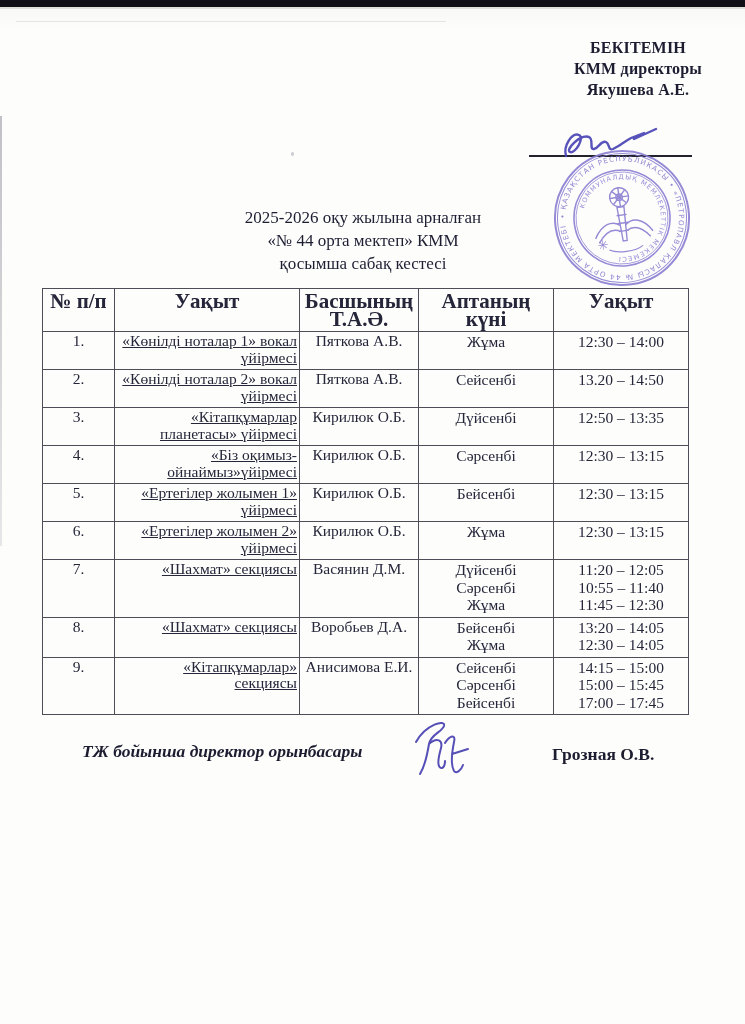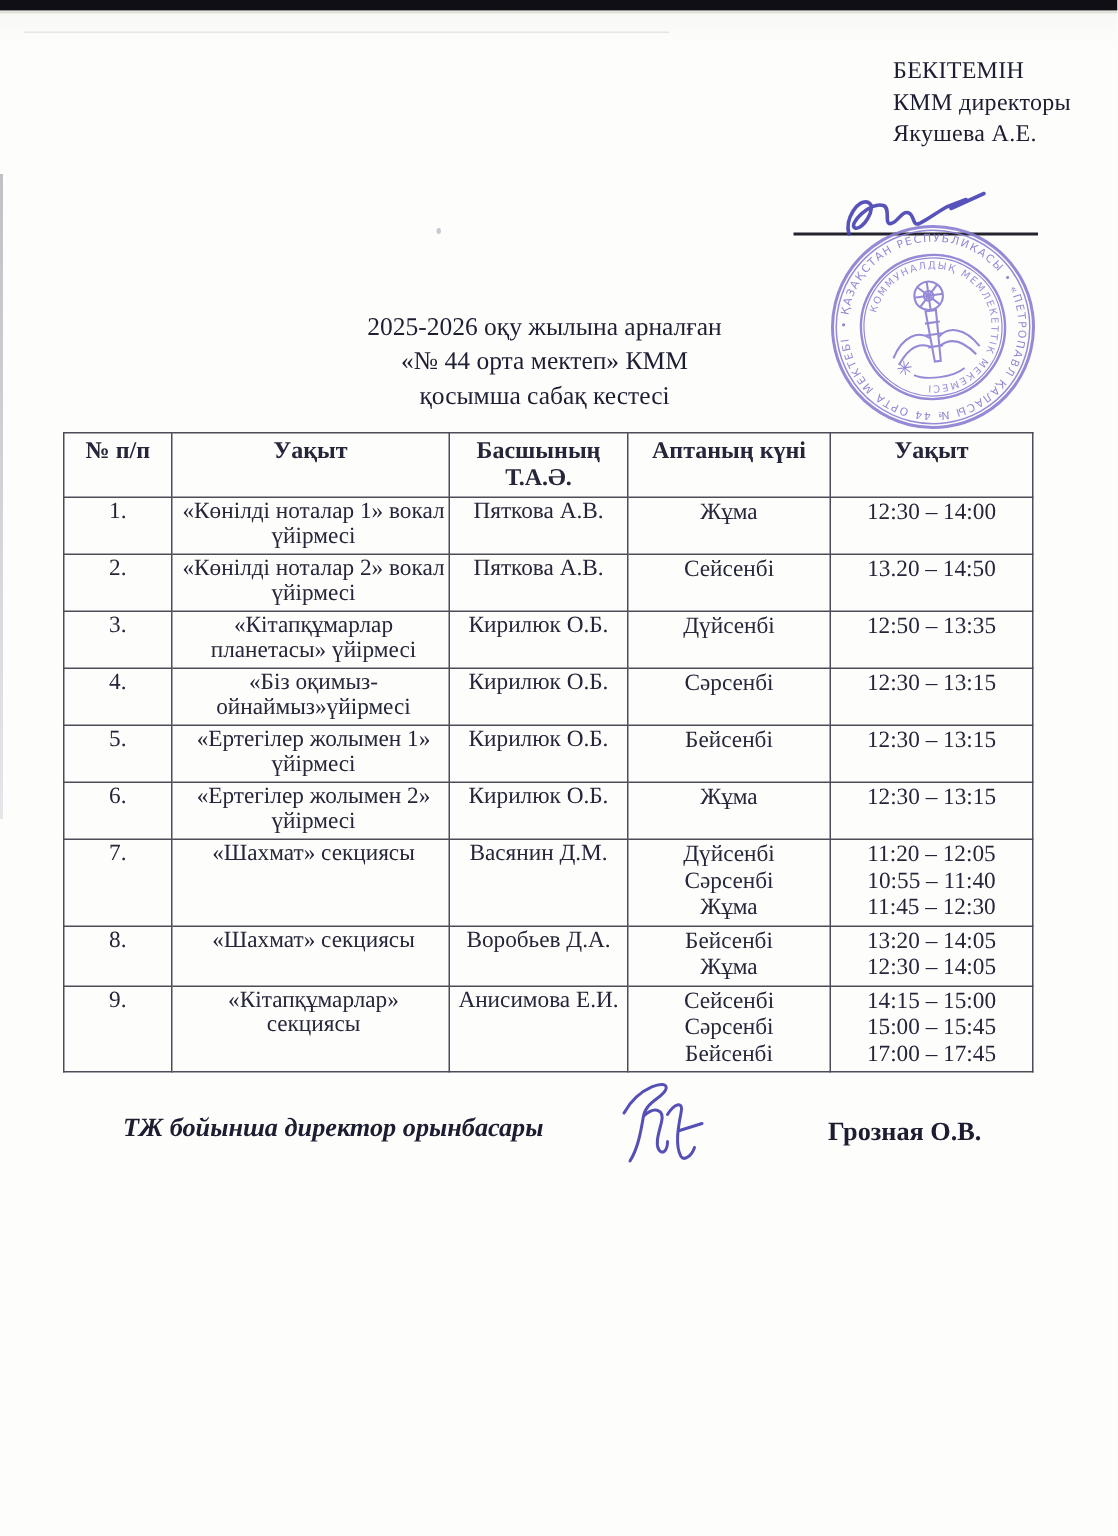--- a/index.html
+++ b/index.html
@@ -16,22 +16,22 @@
   
   .top-edge { position:absolute; top:0; left:0; width:745px; height:7px; background:#0f0f15; }
   .top-edge2 { position:absolute; top:7px; left:0; width:745px; height:2px; background:#c9c9c4; opacity:.5; }
   .faint-line { position:absolute; top:21px; left:16px; width:430px; height:1px; background:#e6e6e1; }
   .left-streak { position:absolute; left:0; top:116px; width:2px; height:430px;
     background:linear-gradient(180deg,#8f8f99,#d4d4d8); opacity:.55; }
   .speck { position:absolute; left:291px; top:152px; width:3px; height:4px; background:#cacad2; border-radius:50%; }
 
   
   .approval {
-    position:absolute; top:37px; right:31px;
-    text-align:left; font-weight:normal; font-size:16px; line-height:21px;
+    position:absolute; top:37px; right:43px;
+    text-align:center; font-weight:bold; font-size:16px; line-height:21px;
     color:#1d1d31; letter-spacing:.2px;
   }
   .sig-line { position:absolute; left:529px; top:155px; width:163px; height:2px; background:#23232d; }
   .director-sig { position:absolute; left:558px; top:122px; width:110px; height:42px; }
   .stamp { position:absolute; left:549px; top:145px; width:146px; height:146px; opacity:.9; transform:rotate(-8deg); }
 
   
   .title {
     position:absolute; left:168px; top:206px; width:390px;
     text-align:center; font-weight:normal; font-size:17px; line-height:23px; color:#1e1e33;
@@ -40,23 +40,23 @@
   
   table.schedule {
     position:absolute; left:42px; top:288px; width:646px;
     border-collapse:collapse; table-layout:fixed;
     font-size:15.5px; line-height:16.5px; color:#26263a;
   }
   .schedule th, .schedule td {
     border:1.5px solid #4d4d58; vertical-align:top; padding:1px 3px 3px 3px;
     overflow:hidden;
   }
-  .schedule th { font-size:16px; line-height:18px; font-weight:bold; text-align:center; padding-top:3px; }
+  .schedule th { font-size:21px; line-height:18px; font-weight:bold; text-align:center; padding-top:3px; }
   td.c-num, td.c-head, td.c-days, td.c-times { text-align:center; }
-  td.c-name { text-align:center; padding-left:6px; padding-right:2px; }
+  td.c-name { text-align:right; padding-left:6px; padding-right:2px;text-decoration:underline; }
   td.c-days div, td.c-times div { line-height:17.5px; }
 
   
   .footer-label { position:absolute; left:82px; top:741px; font-weight:bold; font-size:17.5px; color:#1d1d31;font-style:italic; }
   .footer-name  { position:absolute; left:552px; top:744px; font-weight:bold; font-size:17.5px; color:#1d1d31; }
   .footer-sig   { position:absolute; left:406px; top:714px; width:80px; height:70px; }
 
   .ring-text { font-family:"DejaVu Sans", sans-serif; letter-spacing:1.1px; }
 </style>
 </head>

